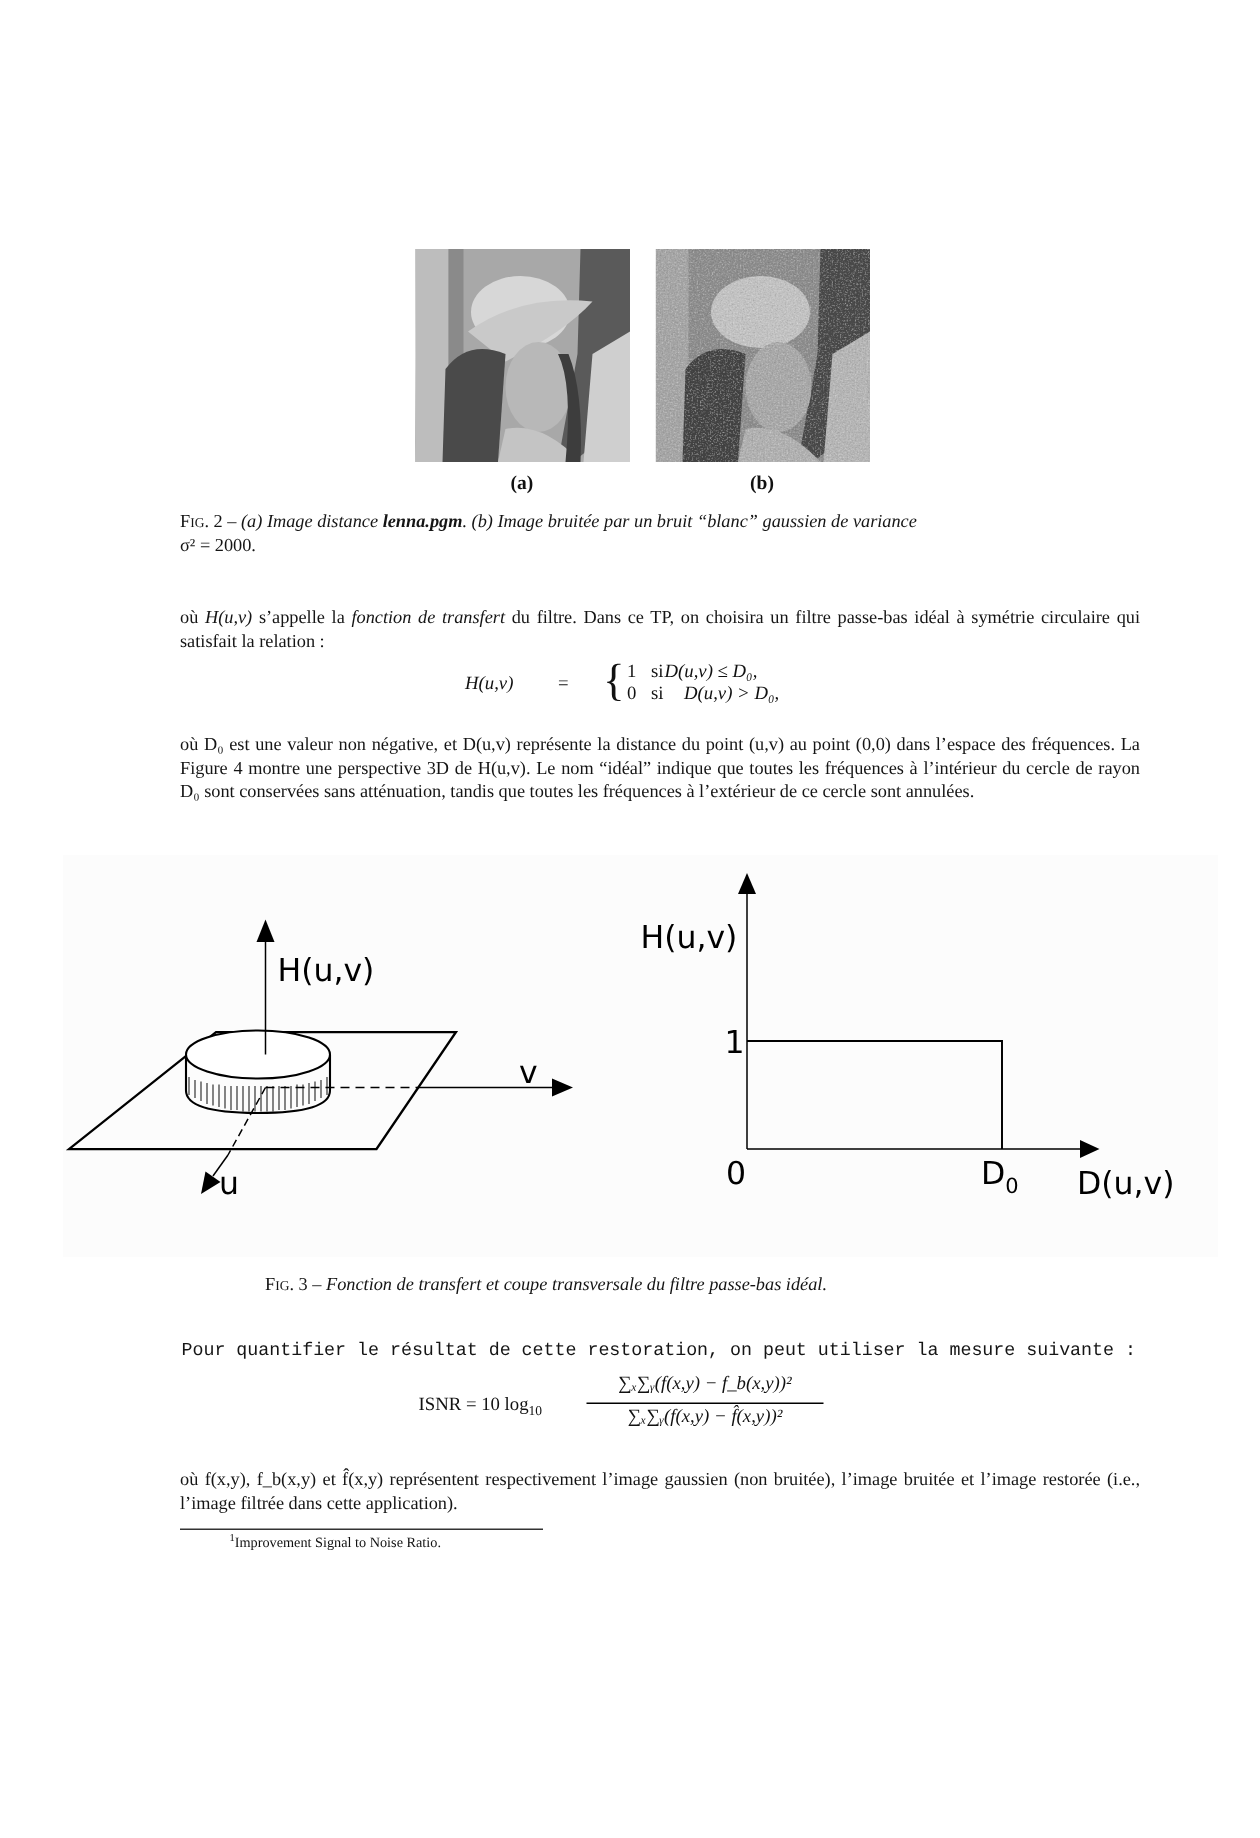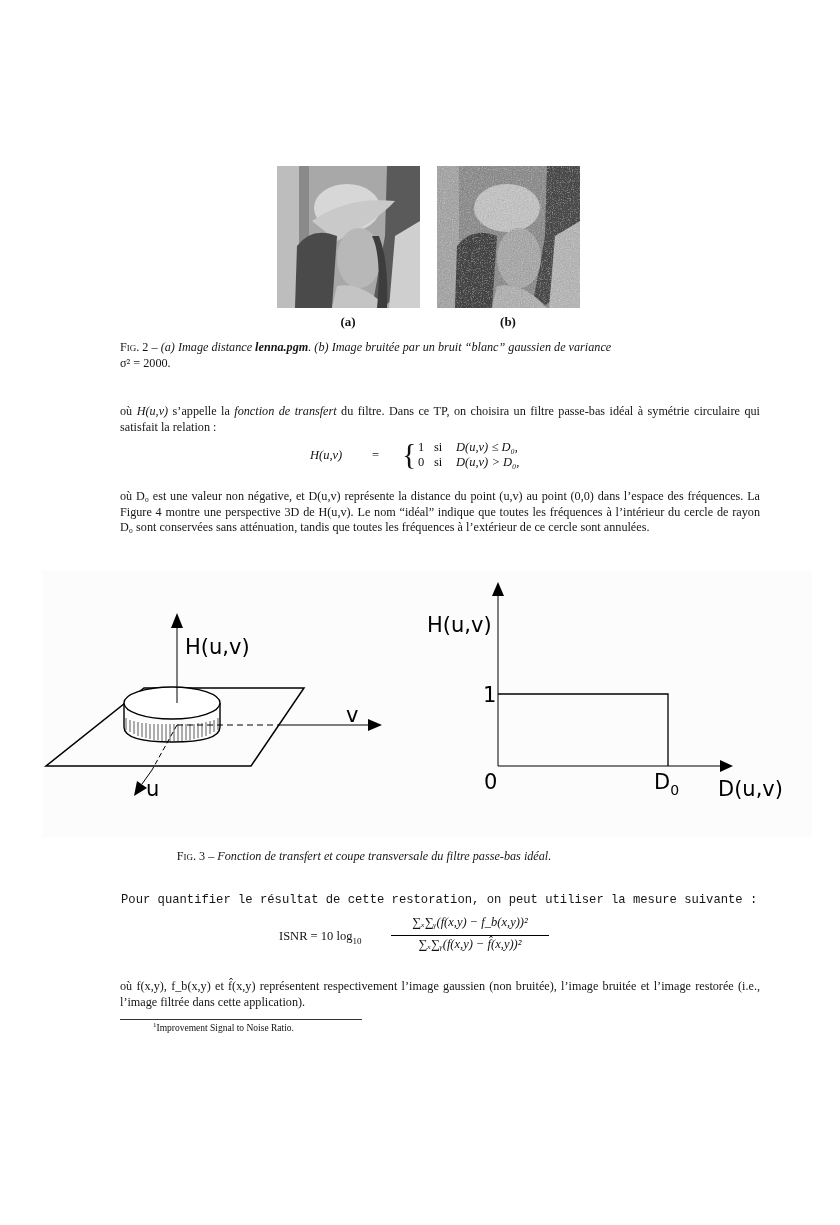--- a/index.html
+++ b/index.html
@@ -76,21 +76,21 @@
 <div class="para txt" style="top:392px;margin-top:12px;">
   <span>où </span><span class="it">H(u,v)</span><span> s’appelle la </span><span class="it">fonction de transfert</span><span> du filtre. Dans ce TP, on choisira un filtre passe-bas idéal à symétrie circulaire qui satisfait la relation :</span>
 </div>
 
 <div class="abs math" style="left:310px; top:440px; width:260px; height:32px;">
   <span class="abs it" style="left:0; top:8px;">H(u,v)</span>
   <span class="abs" style="left:62px; top:8px;">=</span>
   <span class="abs" style="left:92px; top:-2px; font-size:30px; font-weight:100; line-height:32px;">{</span>
   <span class="abs" style="left:108px; top:0;">1</span>
   <span class="abs" style="left:124px; top:0;">si</span>
-  <span class="abs it" style="left:146px; top:0;">D(u,v) ≤ D₀,</span>
+  <span class="abs it" style="left:133px; top:0;">D(u,v) ≤ D₀,</span>
   <span class="abs" style="left:108px; top:15px;">0</span>
   <span class="abs" style="left:124px; top:15px;">si</span>
   <span class="abs it" style="left:146px; top:15px;">D(u,v) &gt; D₀,</span>
 </div>
 
 <div class="para txt" style="top:489px;">
   <p>où D₀ est une valeur non négative, et D(u,v) représente la distance du point (u,v) au point (0,0) dans l’espace des fréquences. La Figure 4 montre une perspective 3D de H(u,v). Le nom “idéal” indique que toutes les fréquences à l’intérieur du cercle de rayon D₀ sont conservées sans atténuation, tandis que toutes les fréquences à l’extérieur de ce cercle sont annulées.</p>
 </div>
 
 <div class="fig3-bg"></div>

